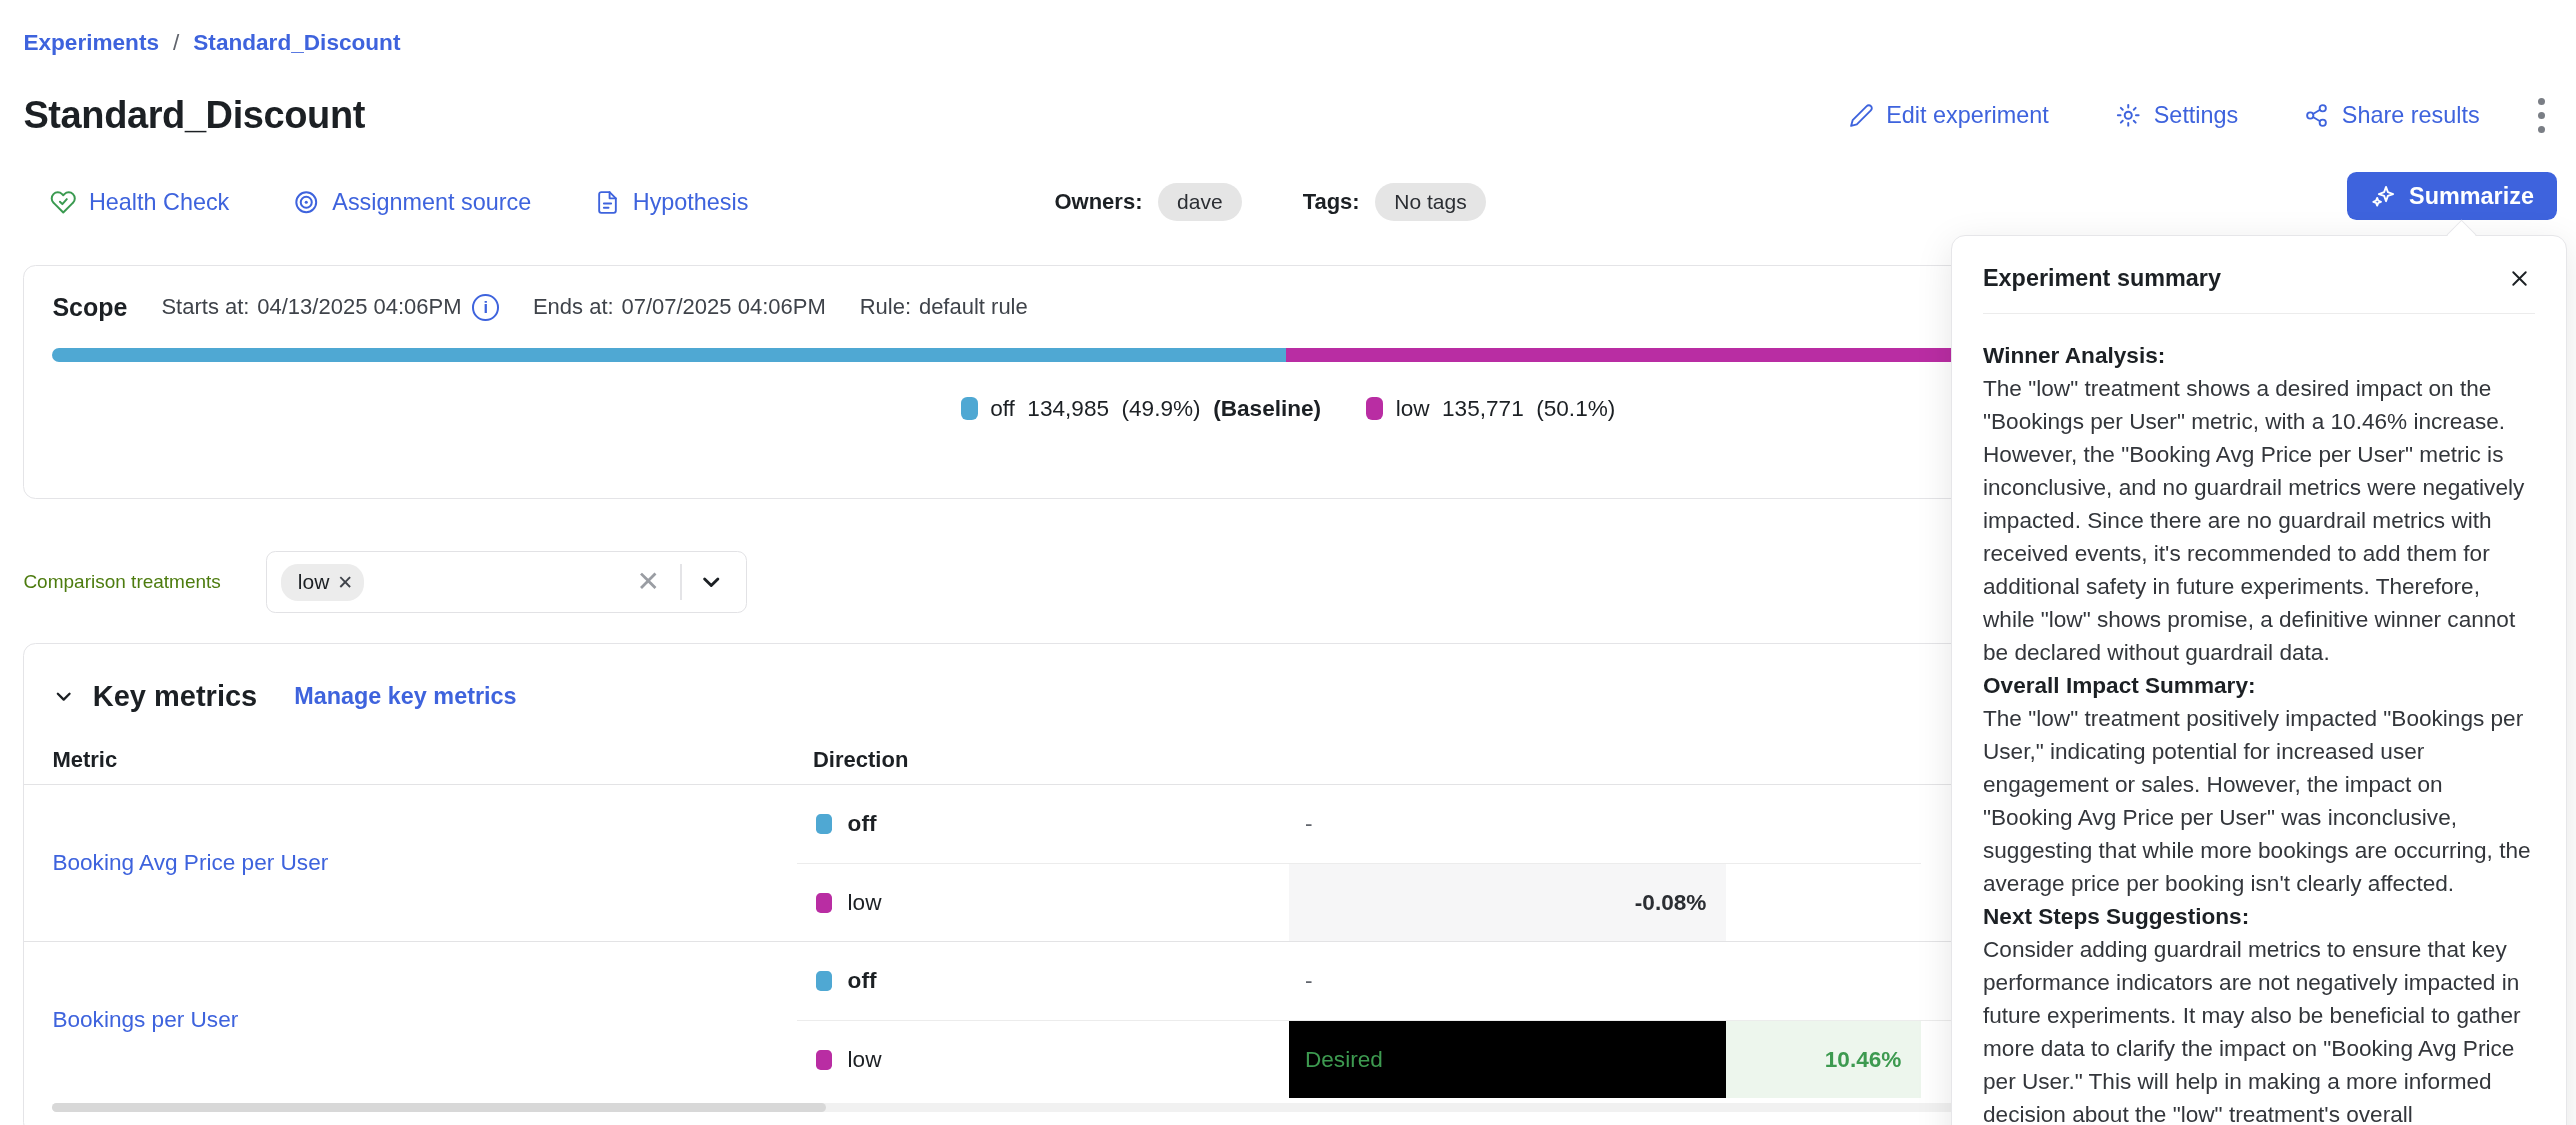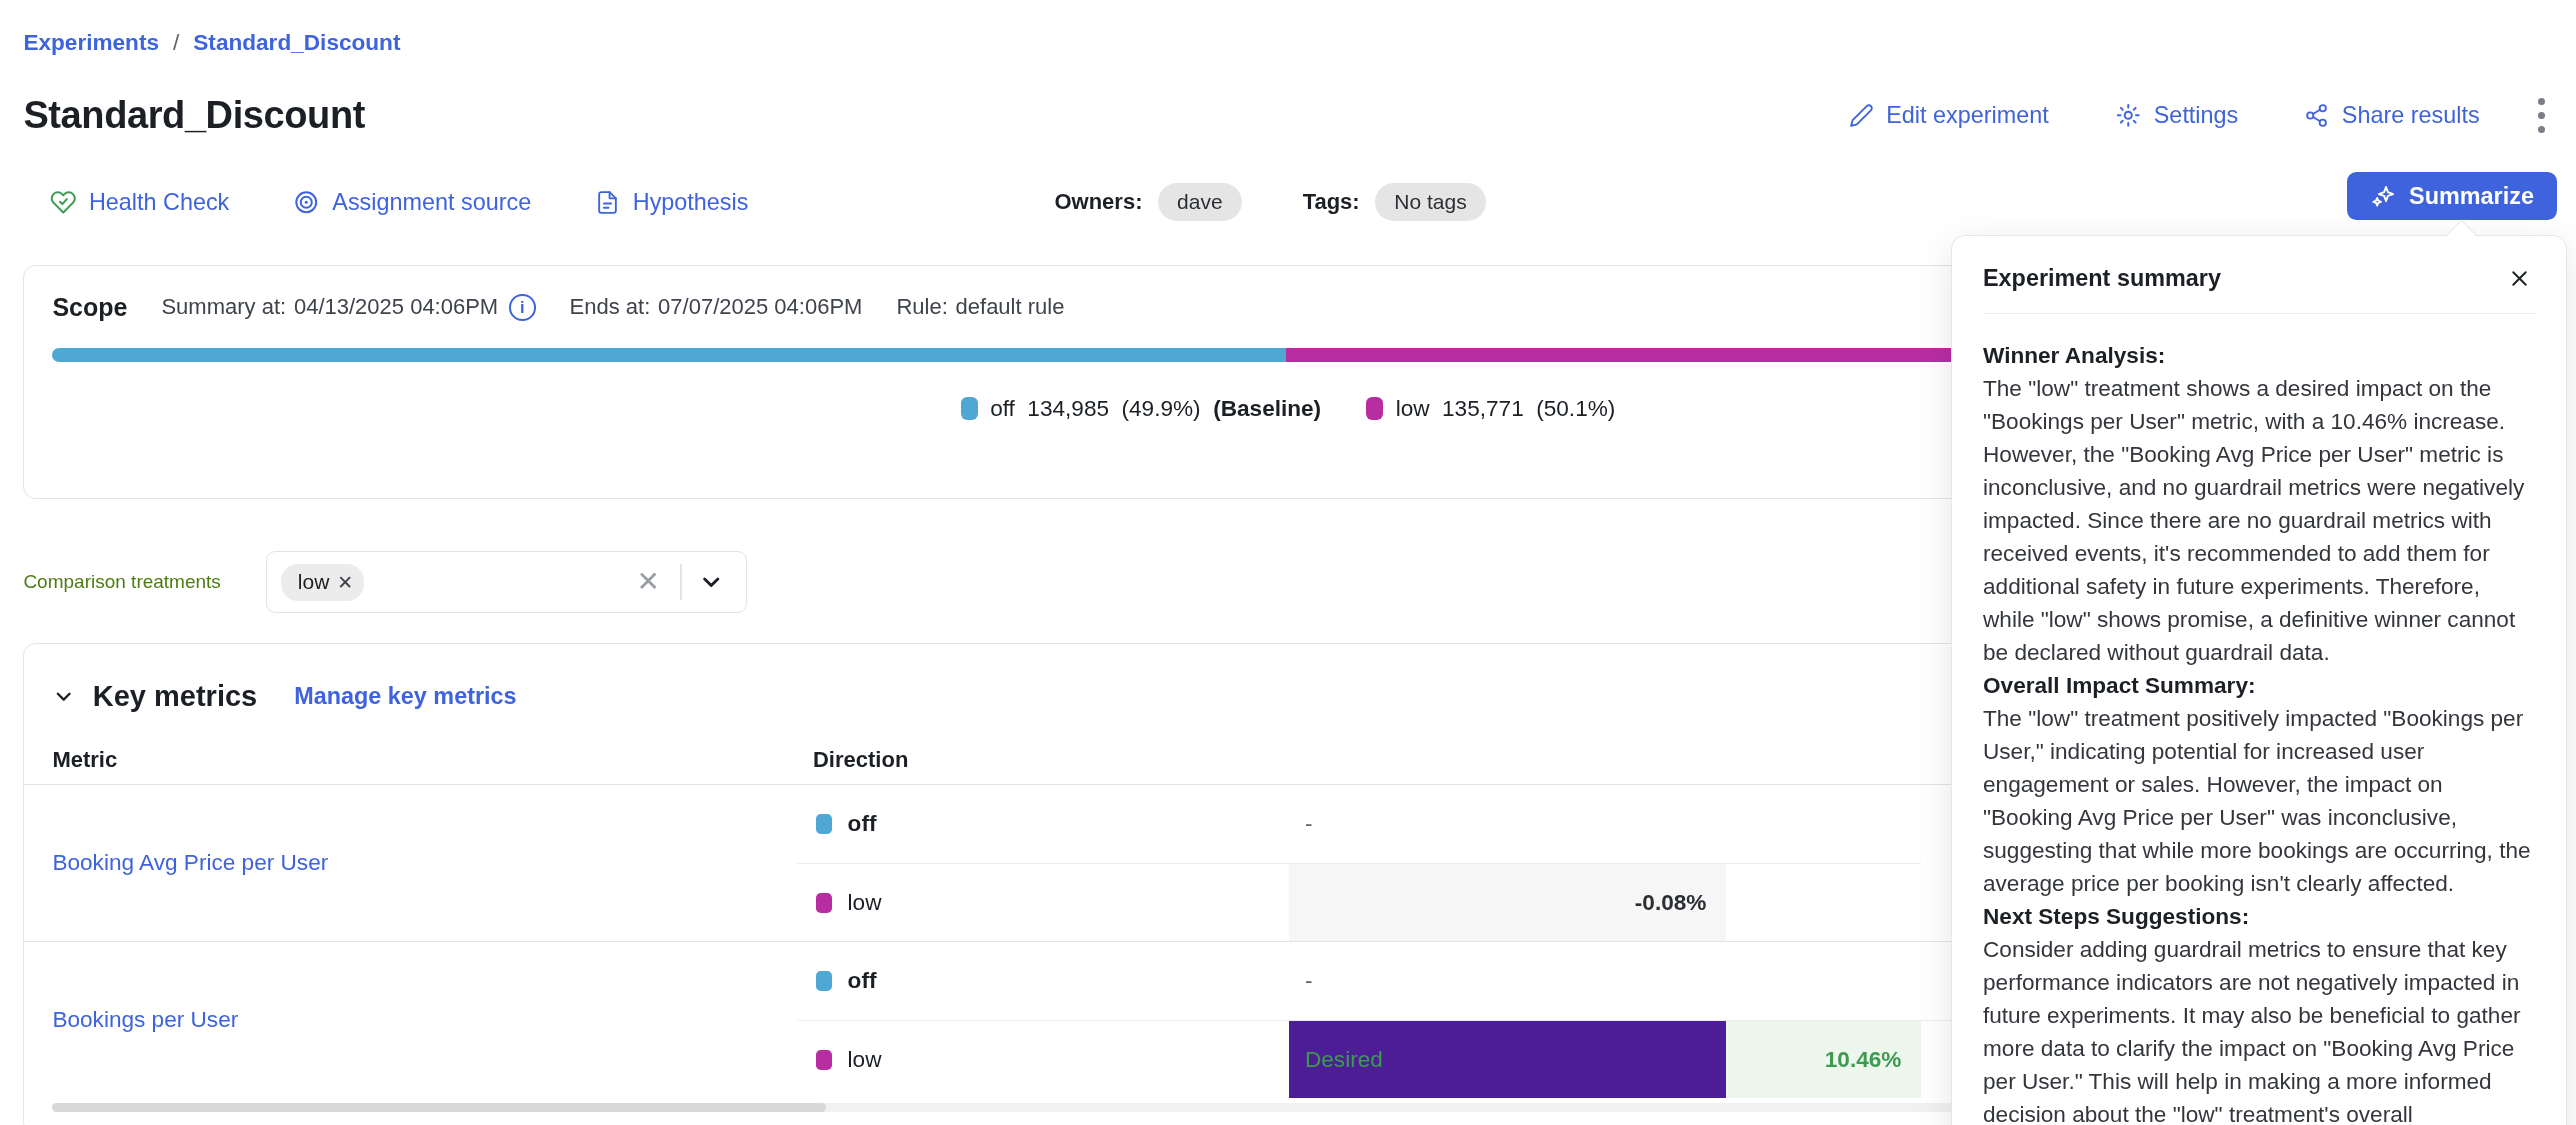--- a/index.html
+++ b/index.html
@@ -87,21 +87,21 @@
   .metric-link { color:#3E63DD; font-size:22.6px; font-weight:500; cursor:pointer; text-decoration:none; }
   .cell-treatment { padding-left:19px; gap:15.6px; }
   .tr-swatch { width:15.6px; height:20px; border-radius:4.7px; flex:none; }
   .tr-name { font-size:22.6px; }
   .tr-name.baseline { font-weight:700; }
   .cell-direction { padding-left:15.6px; font-size:22.6px; color:#60646C; gap:14px; }
   .cell-value { justify-content:flex-end; padding-right:20px; font-size:22.6px; font-weight:600; color:#2B2E33; }
   .rt { border-top:1.6px solid #ECECEC; }
   .dir-inconclusive { background:#F0F0F1; color:#6E7277; }
   .val-inconclusive { background:#F6F6F7; }
-  .dir-desired { background:#4c1d95; color:#3D9A50; font-weight:500; }
+  .dir-desired { background:#000000; color:#3D9A50; font-weight:500; }
   .val-desired { background:#EDF6ED; color:#3D9A50; }
   .help-icon { width:26.5px; height:26.5px; border:2.3px solid #3E63DD; border-radius:50%; color:#3E63DD;
     font-size:16.4px; font-weight:700; display:flex; align-items:center; justify-content:center; cursor:pointer; }
 
   .hscroll { margin:4.7px 28px 0; height:9.4px; background:#F1F1F1; border-radius:5.5px; position:relative; }
   .hscroll-thumb { position:absolute; left:0; top:0; height:9.4px; width:774px; background:#D8D8D8; border-radius:5.5px; cursor:pointer; }
 
   
   .summary-panel {
     position:absolute; top:235px; left:1951px; width:616px; height:937px;
@@ -221,21 +221,21 @@
           </svg>
       </span>
       <span>Summarize</span>
     </button>
   </div>
 
   <div class="card scope-card">
     <div class="scope-row">
       <span class="scope-title">Scope</span>
       <span class="scope-item">
-        <span>Summary at:</span>
+        <span>Starts at:</span>
         <span>04/13/2025 04:06PM</span>
         <i class="info-icon">i</i>
       </span>
       <span class="scope-item">
         <span>Ends at:</span>
         <span>07/07/2025 04:06PM</span>
       </span>
       <span class="scope-item">
         <span>Rule:</span>
         <span>default rule</span>

